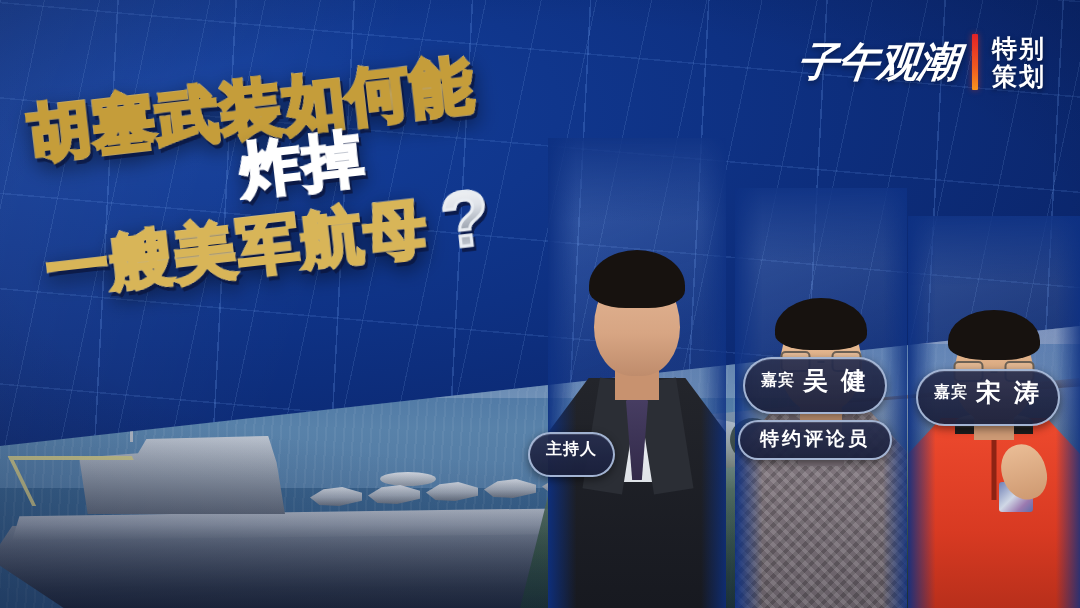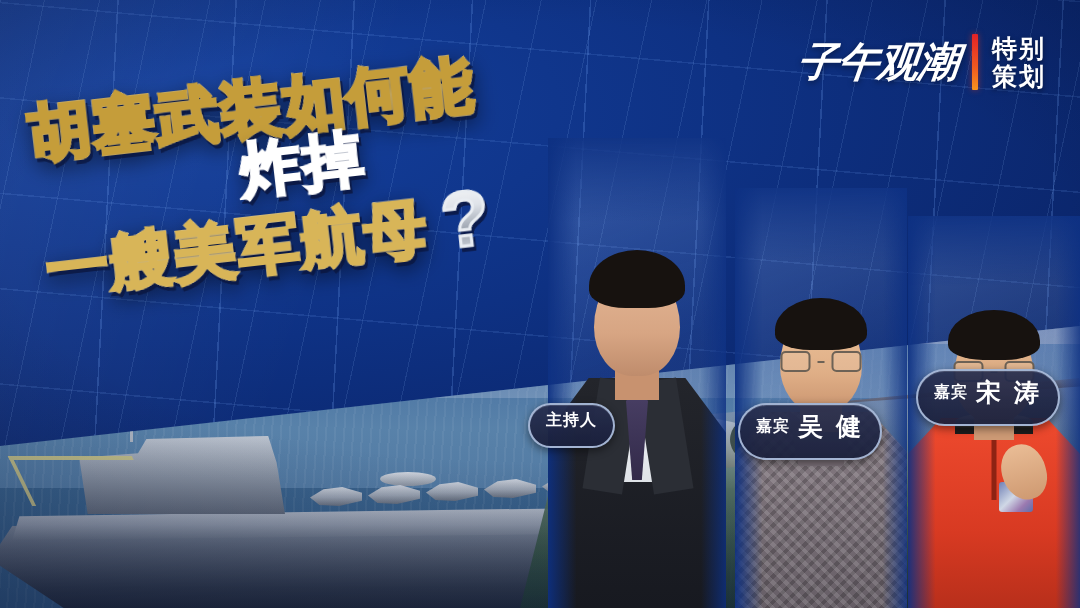--- a/index.html
+++ b/index.html
@@ -320,21 +320,21 @@
     border-radius:999px;
     color:#ffffff;
     box-shadow:0 3px 8px rgba(0,0,0,.45), inset 0 1px 0 rgba(255,255,255,.14);
     white-space:nowrap;
   }
   .pill .role{font-size:16px;font-weight:bold;letter-spacing:1px;}
   .pill .pname{font-size:25px;font-weight:bold;letter-spacing:3px;margin-left:8px;}
   .pill.one-line{padding:5px 16px 15px 16px;}
   .pill.sub{padding:4px 20px 6px 20px;font-size:19px;font-weight:bold;letter-spacing:3px;}
 
-  #pills-host{left:528px;bottom:160px;}
+  #pills-host{left:528px;bottom:131px;}
   #pills-g1{left:738px;bottom:148px;}
   #pills-g2{left:916px;bottom:182px;}
 </style>
 </head>
 <body>
 
 <div id="stage">
 
   <div class="bg-base"></div>
   <div class="bg-grid"></div>
@@ -462,20 +462,21 @@
     <div class="pill one-line">
       <span class="role">主持人</span>
     </div>
   </div>
 
   <div class="pill-group" id="pills-g1">
     <div class="pill one-line">
       <span class="role">嘉宾</span>
       <span class="pname">吴 健</span>
     </div>
+    <div class="pill sub">特约评论员</div>
   </div>
 
   <div class="pill-group" id="pills-g2">
     <div class="pill one-line">
       <span class="role">嘉宾</span>
       <span class="pname">宋 涛</span>
     </div>
   </div>
 
 </div>

